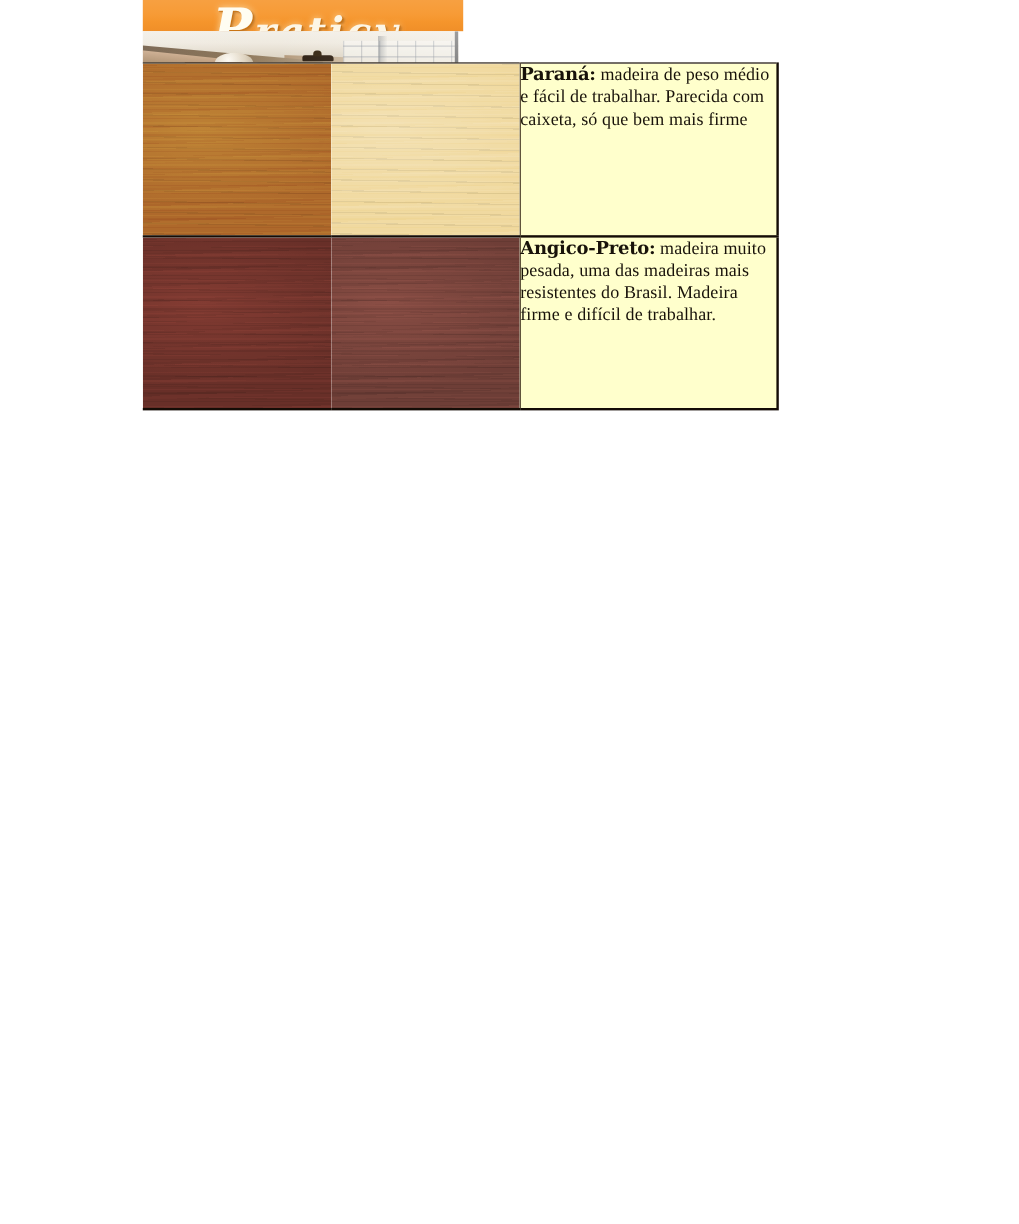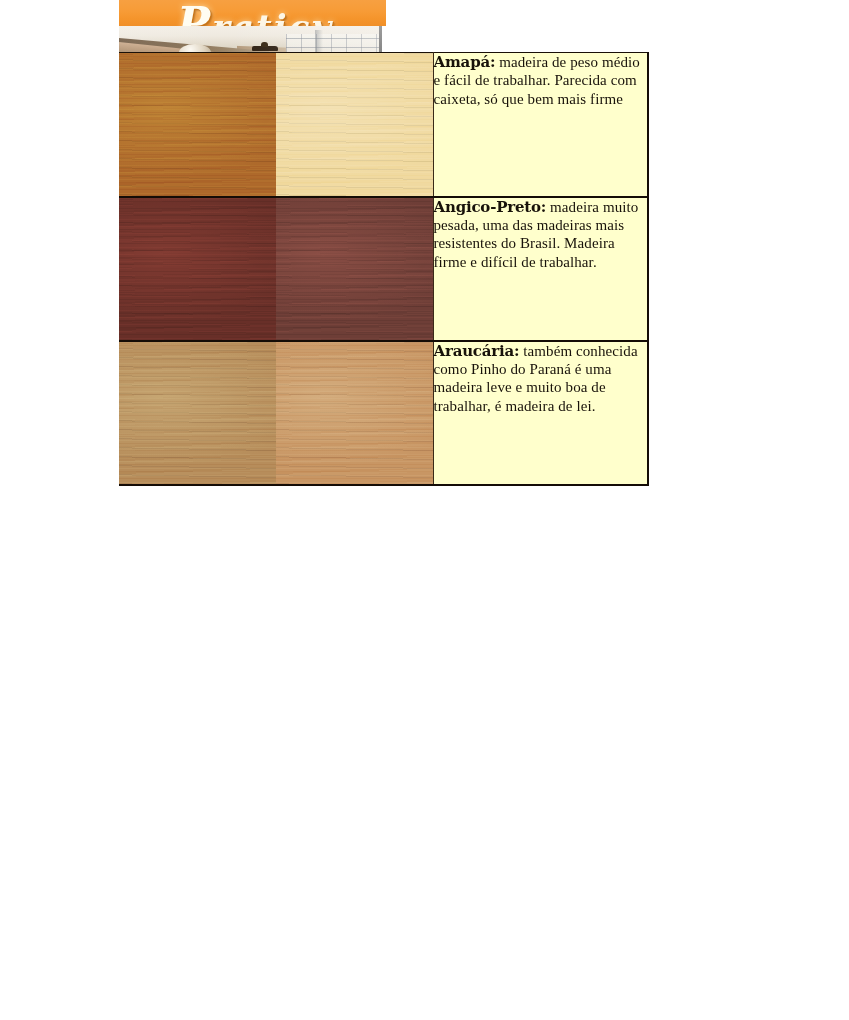--- a/index.html
+++ b/index.html
@@ -258,47 +258,36 @@
     <tbody>
 
       <tr>
         <td class="swatch-cell">
           <div class="swatch" style="background-color: rgb(181, 116, 47);"></div>
         </td>
         <td class="swatch-cell right-of-pair">
           <div class="swatch" style="background-color: rgb(242, 221, 168);"></div>
         </td>
         <td class="desc-cell">
-          <div class="desc-text"><span class="name">Amapá:</span><span> madeira de peso médio e fácil de trabalhar. Parecida com caixeta, só que bem mais firme</span></div>
+          <div class="desc-text"><span class="name">Paraná:</span><span> madeira de peso médio e fácil de trabalhar. Parecida com caixeta, só que bem mais firme</span></div>
         </td>
       </tr>
 
 
       <tr>
         <td class="swatch-cell">
           <div class="swatch" style="background-color: rgb(115, 52, 44);"></div>
         </td>
         <td class="swatch-cell right-of-pair">
           <div class="swatch" style="background-color: rgb(121, 68, 60);"></div>
         </td>
         <td class="desc-cell">
           <div class="desc-text"><span class="name">Angico-Preto:</span><span> madeira muito pesada, uma das madeiras mais resistentes do Brasil. Madeira firme e difícil de trabalhar.</span></div>
         </td>
       </tr>
 
-      <tr>
-        <td class="swatch-cell">
-          <div class="swatch" style="background-color: rgb(189, 151, 100);"></div>
-        </td>
-        <td class="swatch-cell right-of-pair">
-          <div class="swatch" style="background-color: rgb(205, 159, 110);"></div>
-        </td>
-        <td class="desc-cell">
-          <div class="desc-text"><span class="name">Araucária:</span><span> também conhecida como Pinho do Paraná é uma madeira leve e muito boa de trabalhar, é madeira de lei.</span></div>
-        </td>
-      </tr>
 
 
 
     </tbody>
   </table>
 
 </div>
 
 </body></html>

